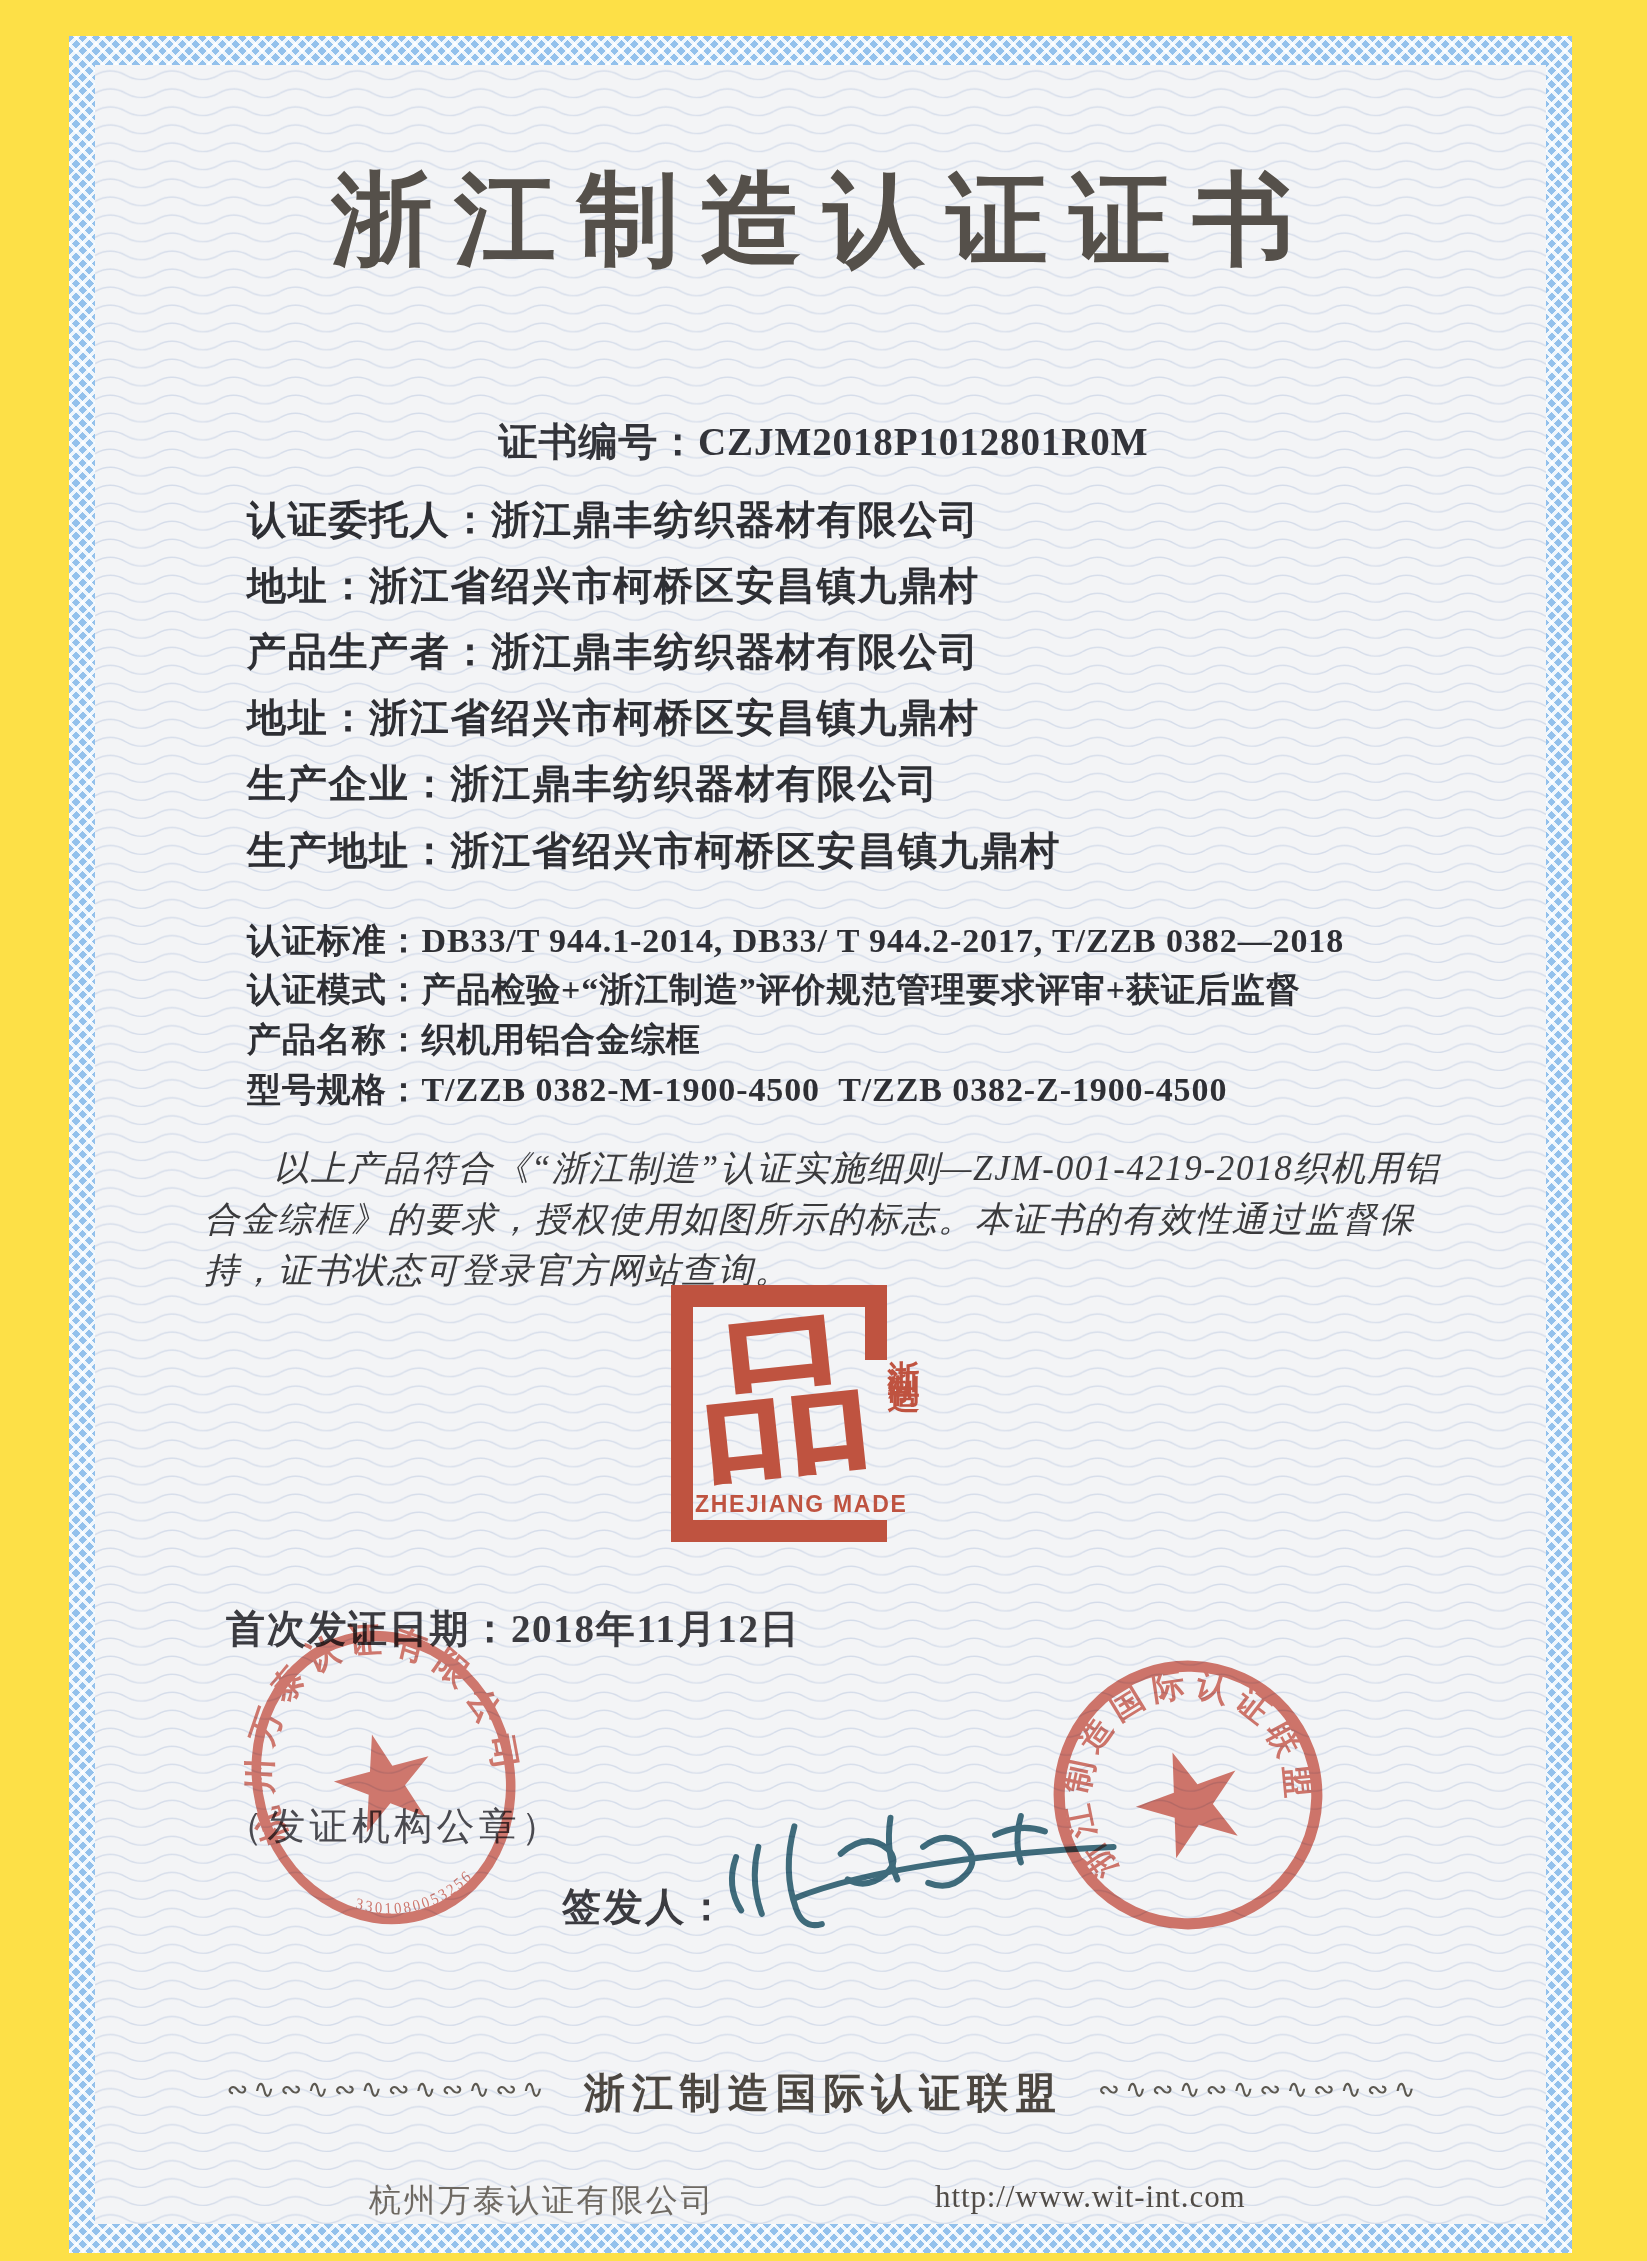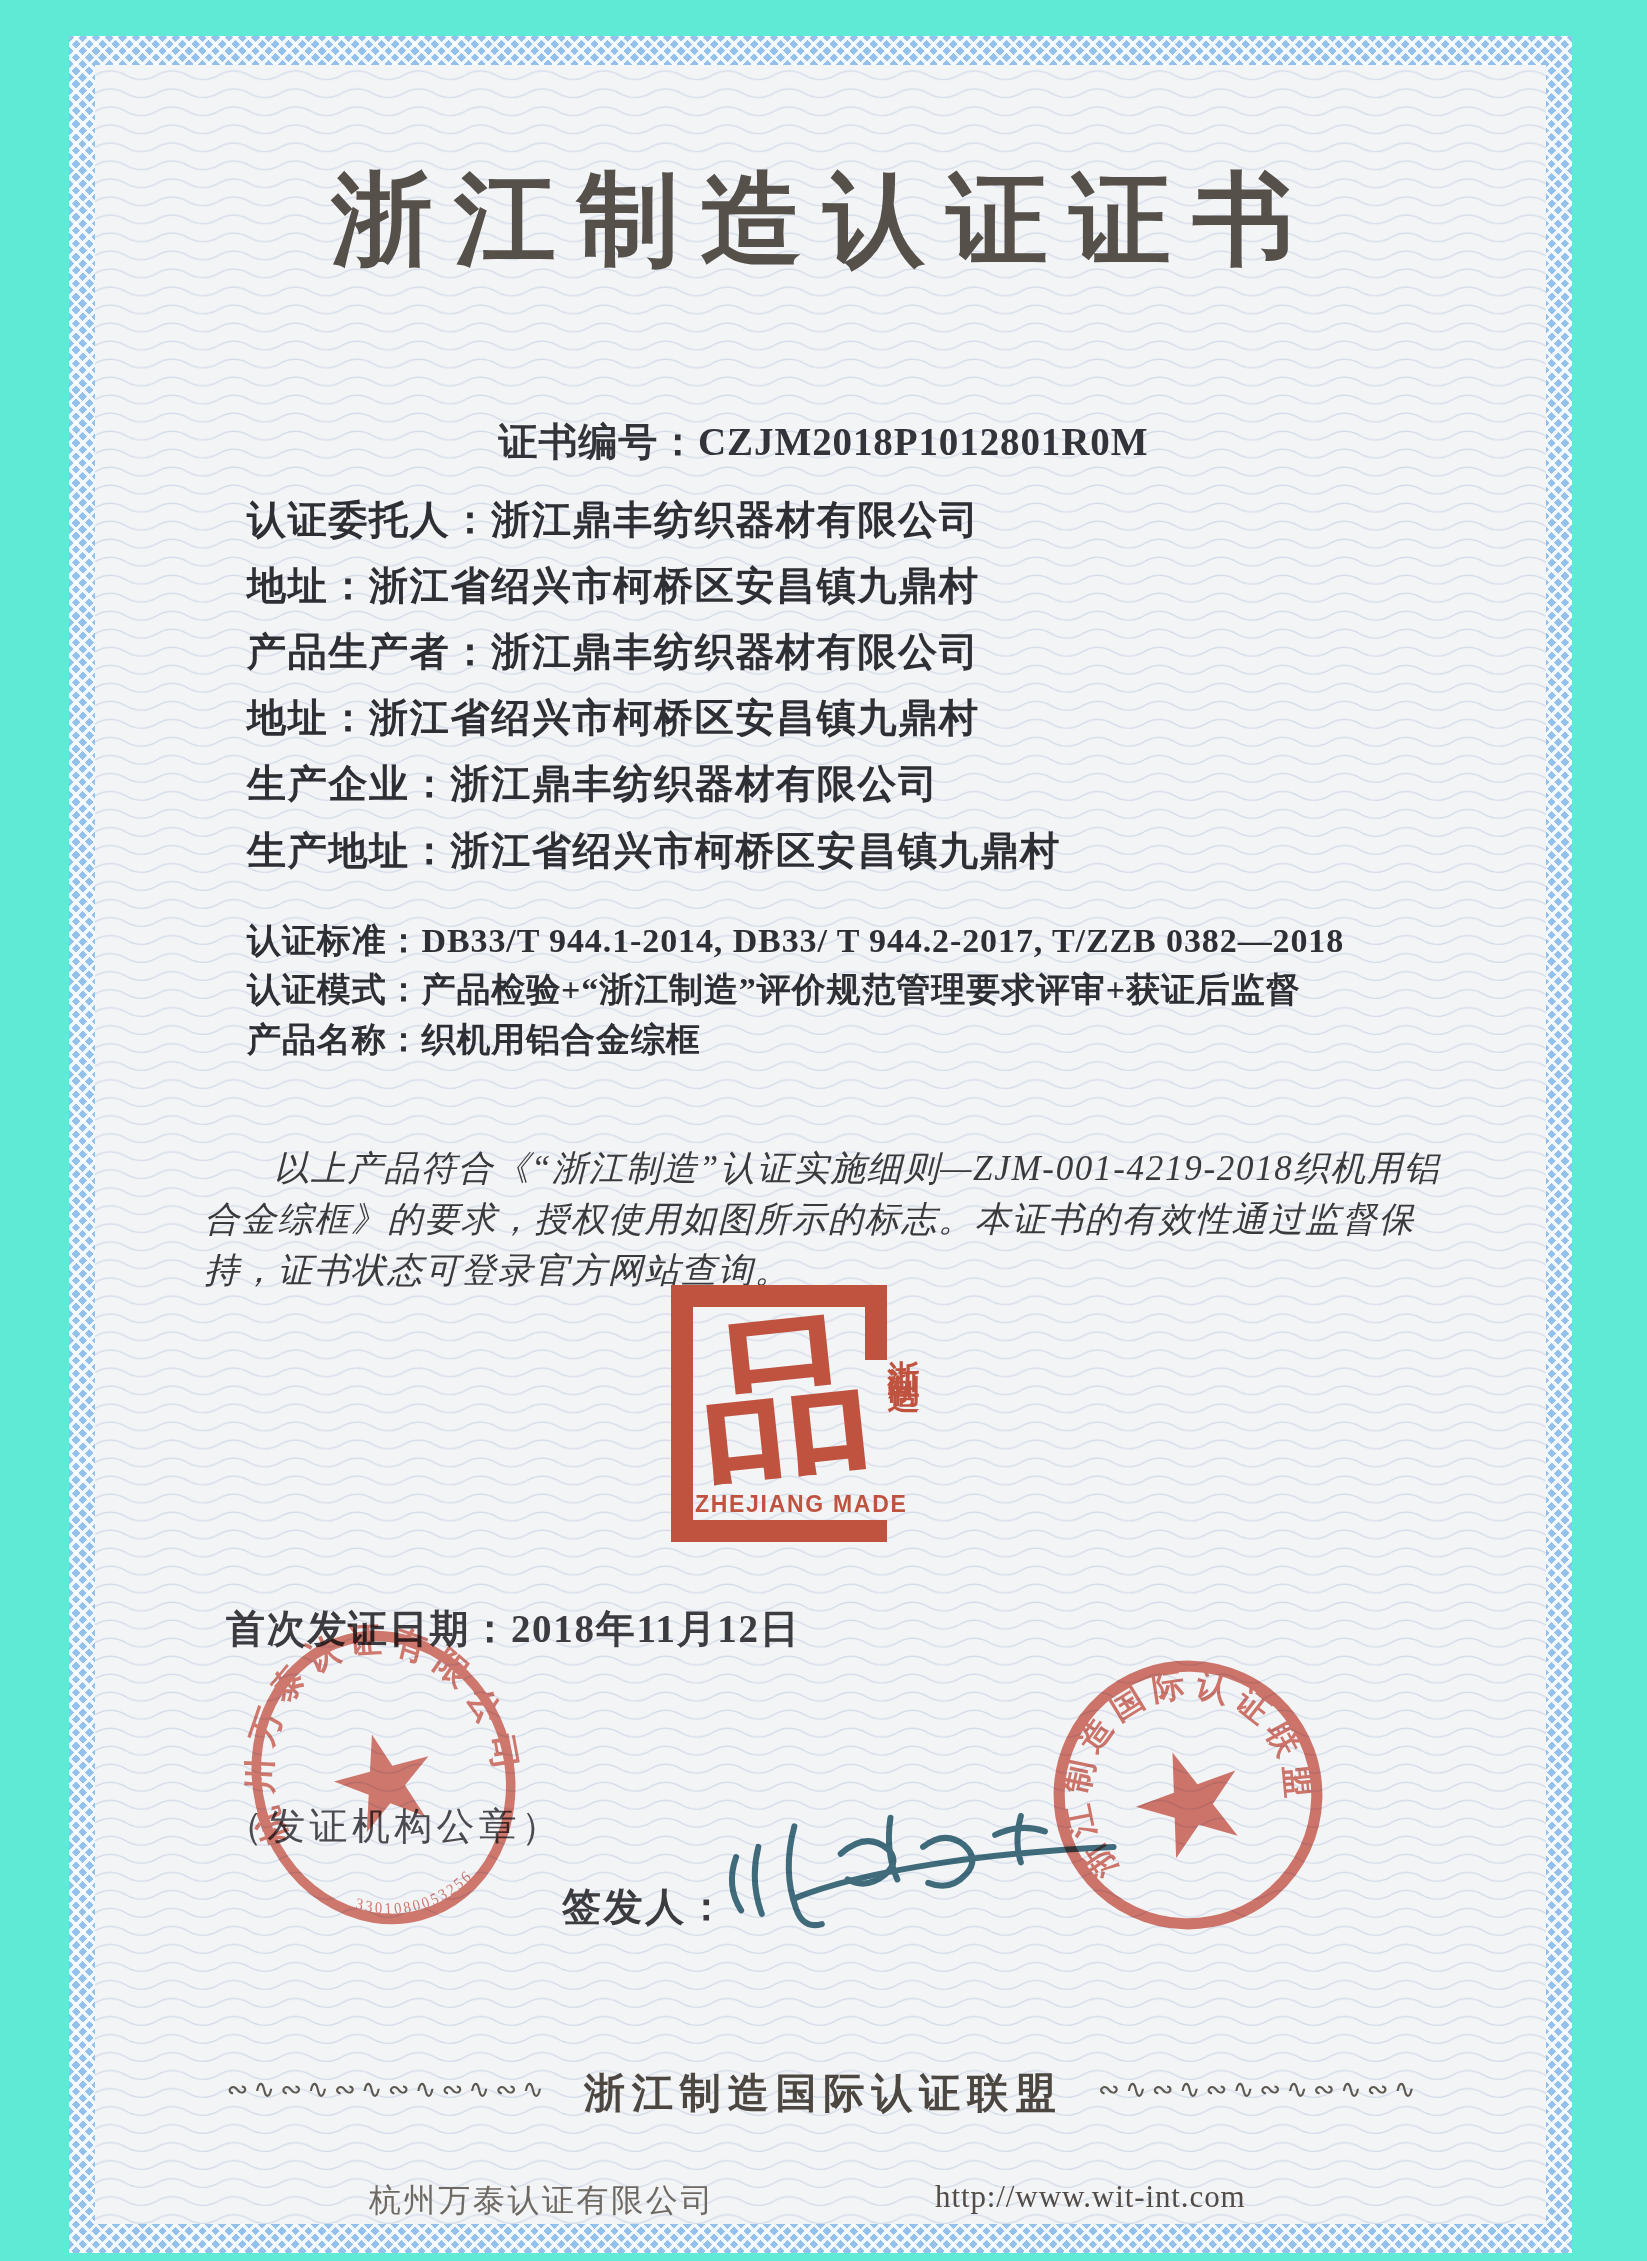--- a/index.html
+++ b/index.html
@@ -1,16 +1,16 @@
 <!DOCTYPE html>
 <html style="font-size:13.7px"><head>
 <meta charset="utf-8">
 <style>
   html,body{margin:0;padding:0;background:#e9eaec;}
-  .page{position:relative;width:1647px;height:2261px;background:#5eead4;overflow:hidden;
+  .page{position:relative;width:1647px;height:2261px;background:#fde047;overflow:hidden;
         font-family:"Liberation Serif","DejaVu Serif",serif;}
   
   .frame{position:absolute;left:69px;top:36px;right:75px;bottom:7.7px;
          background:
            repeating-linear-gradient(45deg, rgba(255,255,255,.85) 0 3.4px, rgba(255,255,255,0) 3.4px 9.4px),
            repeating-linear-gradient(-45deg, rgba(255,255,255,.85) 0 3.4px, rgba(255,255,255,0) 3.4px 9.4px),
            #93c1ec;}
   .frame-inner{position:absolute;left:26px;right:26px;top:29px;bottom:29px;background:#f3f4f6;}
   .waves{position:absolute;left:0;top:0;width:100%;height:100%;opacity:.65;}
   .content{position:absolute;inset:0;}
@@ -76,20 +76,21 @@
     <div class="abs info-line" style="top:493px"><span>认证委托人：</span><span>浙江鼎丰纺织器材有限公司</span></div>
     <div class="abs info-line" style="top:559px"><span>地址：</span><span>浙江省绍兴市柯桥区安昌镇九鼎村</span></div>
     <div class="abs info-line" style="top:625px"><span>产品生产者：</span><span>浙江鼎丰纺织器材有限公司</span></div>
     <div class="abs info-line" style="top:691px"><span>地址：</span><span>浙江省绍兴市柯桥区安昌镇九鼎村</span></div>
     <div class="abs info-line" style="top:757px"><span>生产企业：</span><span>浙江鼎丰纺织器材有限公司</span></div>
     <div class="abs info-line" style="top:824px"><span>生产地址：</span><span>浙江省绍兴市柯桥区安昌镇九鼎村</span></div>
 
     <div class="abs spec-line" style="top:918px"><span>认证标准：</span><span>DB33/T 944.1-2014, DB33/ T 944.2-2017, T/ZZB 0382—2018</span></div>
     <div class="abs spec-line" style="top:967px"><span>认证模式：</span><span>产品检验+“浙江制造”评价规范管理要求评审+获证后监督</span></div>
     <div class="abs spec-line" style="top:1017px"><span>产品名称：</span><span>织机用铝合金综框</span></div>
+    <div class="abs spec-line" style="top:1067px"><span>型号规格：</span><span>T/ZZB 0382-M-1900-4500  T/ZZB 0382-Z-1900-4500</span></div>
 
     <div class="abs statement">以上产品符合《“浙江制造”认证实施细则—ZJM-001-4219-2018织机用铝合金综框》的要求，授权使用如图所示的标志。本证书的有效性通过监督保持，证书状态可登录官方网站查询。</div>
 
     <div class="abs logo">
       <div class="bar" style="left:0;top:0;width:216px;height:22px"></div>
       <div class="bar" style="left:0;top:0;width:22px;height:257px"></div>
       <div class="bar" style="left:0;top:235px;width:216px;height:22px"></div>
       <div class="bar" style="left:194px;top:0;width:22px;height:75px"></div>
       <div class="logo-glyph">品</div>
       <div class="logo-vert">浙江制造</div>

